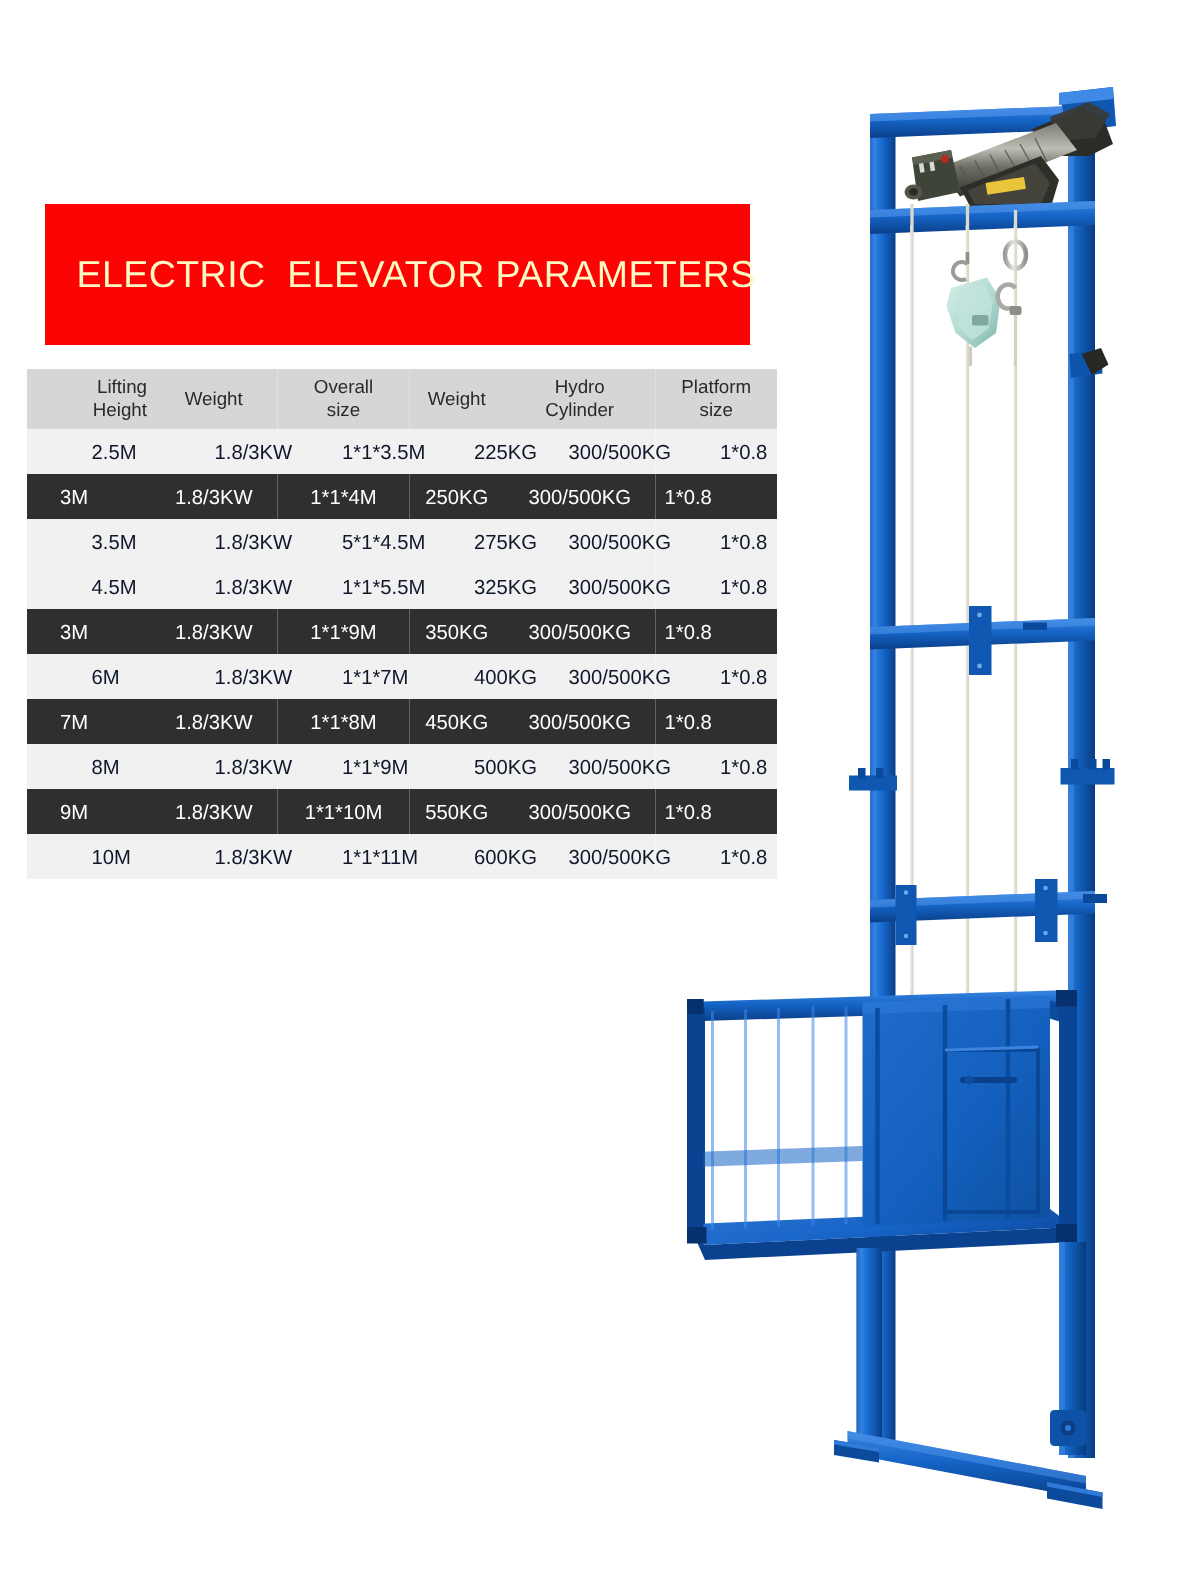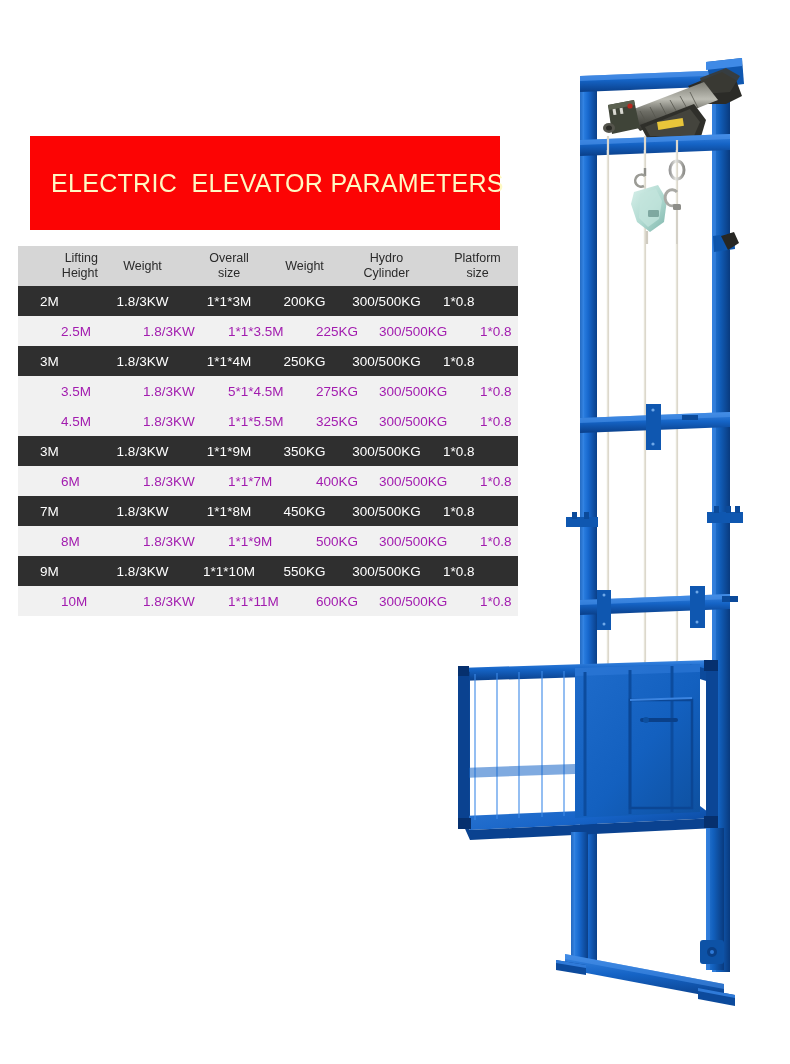--- a/index.html
+++ b/index.html
@@ -58,21 +58,21 @@
     font-size: 13.5px;
     height: 30px;
     text-align: center;
     vertical-align: middle;
     font-weight: 400;
     padding: 0 2px;
   }
   #spec-table tbody td.first { text-align: left; padding-left: 22px; }
   #spec-table tbody td.lastcol { text-align: left; padding-left: 6px; }
   #spec-table tbody tr.dark td { background: #2f2f2f; color: #ffffff; }
-  #spec-table tbody tr.light td { background: #f1f1f1; color: #a21caf; padding-left: 43px; }
+  #spec-table tbody tr.light td { background: #f1f1f1; color: #0f172a; padding-left: 43px; }
 
   
   #elevator { position: absolute; left: 0; top: 0; width: 790px; height: 1064px; }
 </style>
 </head>
 <body>
 
 <div id="page">
 
   <div id="banner">
@@ -92,28 +92,20 @@
       <tr>
         <th class="first">Lifting<br>Height</th>
         <th>Weight</th>
         <th>Overall<br>size</th>
         <th>Weight</th>
         <th>Hydro<br>Cylinder</th>
         <th>Platform<br>size</th>
       </tr>
     </thead>
     <tbody id="spec-body">
-        <tr class="dark">
-          <td class="first">2M</td>
-          <td>1.8/3KW</td>
-          <td>1*1*3M</td>
-          <td>200KG</td>
-          <td>300/500KG</td>
-          <td class="lastcol">1*0.8</td>
-        </tr>
         <tr class="light">
           <td class="first">2.5M</td>
           <td>1.8/3KW</td>
           <td>1*1*3.5M</td>
           <td>225KG</td>
           <td>300/500KG</td>
           <td class="lastcol">1*0.8</td>
         </tr>
         <tr class="dark">
           <td class="first">3M</td>

